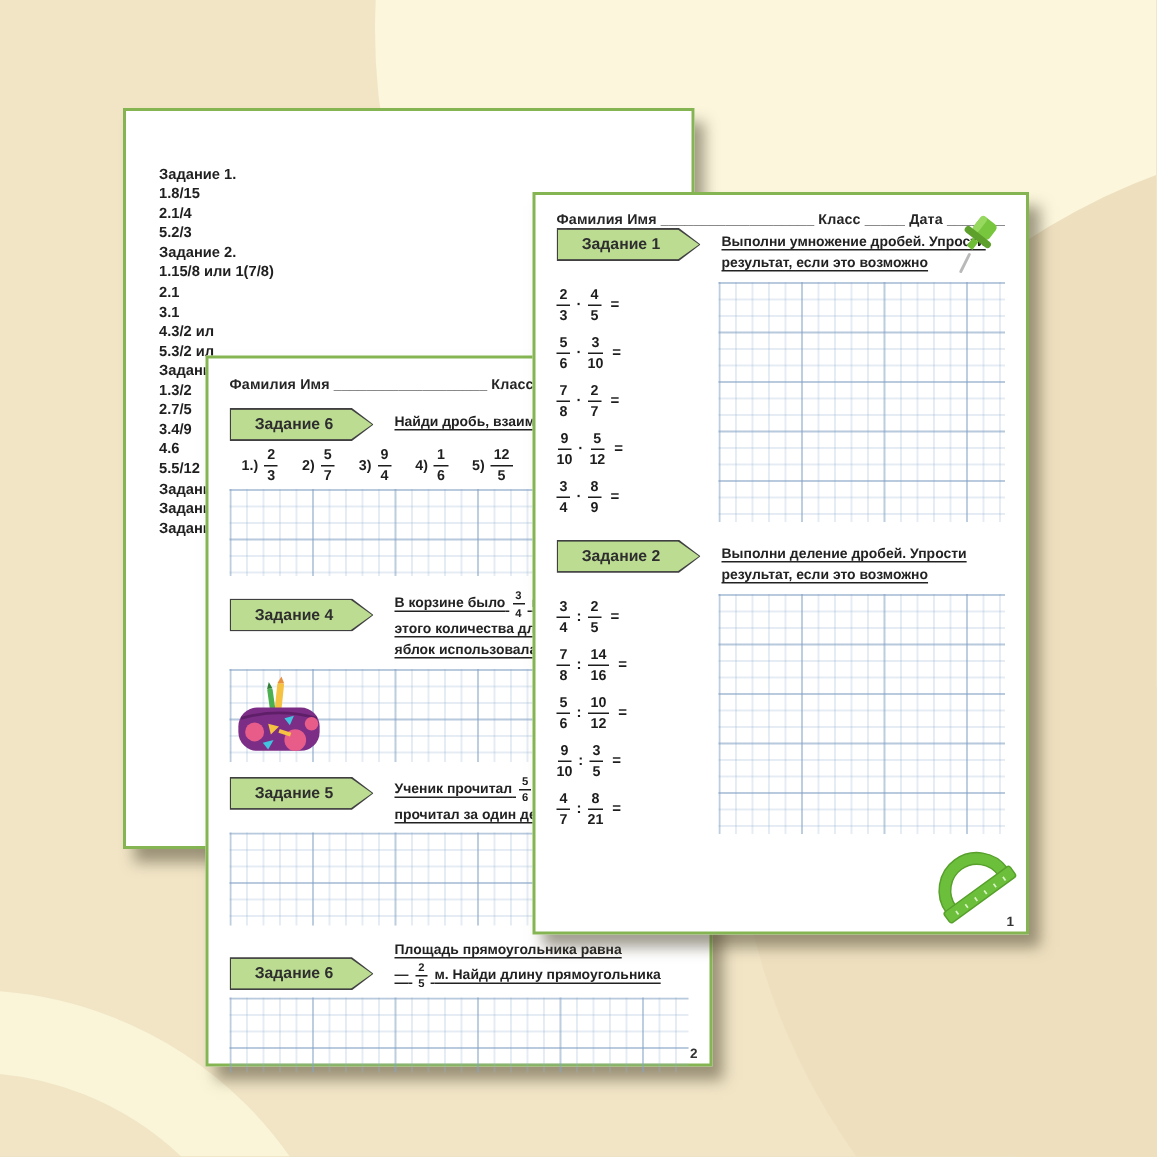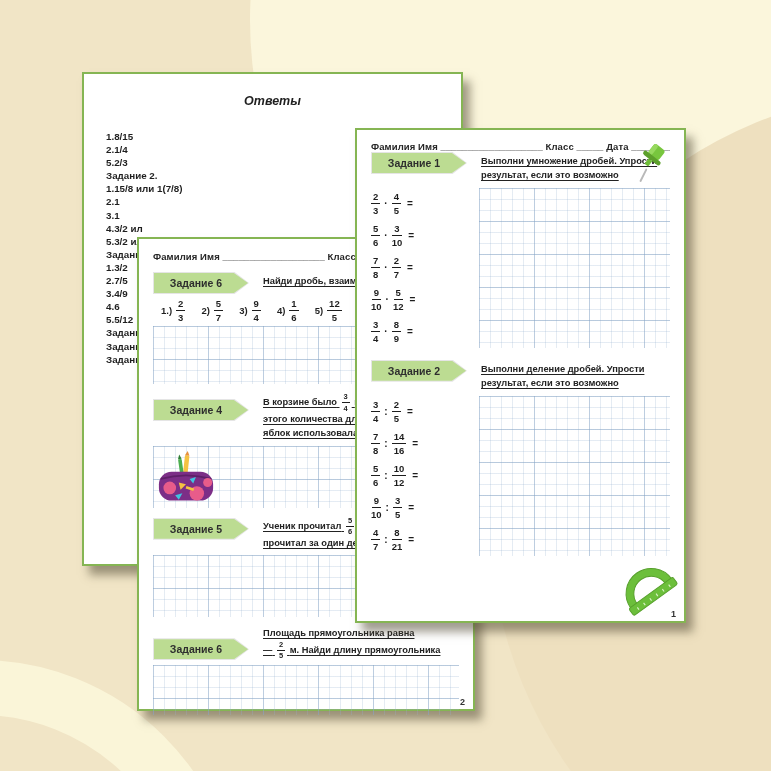--- a/index.html
+++ b/index.html
@@ -21,21 +21,21 @@
   }
   .page-back{left:82px;top:72px;width:381px;height:494px;z-index:1;padding:14px 22px;}
   .page-middle{left:137px;top:237px;width:338px;height:474px;z-index:2;padding:12px 14px;}
   .page-front{left:355px;top:128px;width:331px;height:495px;z-index:3;padding:11px 14px;}
   
   .phead{font-size:9.5px;font-weight:700;color:#262626;letter-spacing:.1px;white-space:nowrap;overflow:hidden;}
   .ptitle{text-align:center;font-size:12.5px;font-weight:700;font-style:italic;line-height:1.45;margin:7px 0 8px;}
   .pnum{position:absolute;right:8px;bottom:2px;font-size:9px;font-weight:700;color:#333;}
   
   .badge{position:relative;width:96px;min-width:96px;height:22px;
-         clip-path:polygon(0 0,85% 0,100% 50%,85% 100%,0 100%);background:#e5e5e5;}
+         clip-path:polygon(0 0,85% 0,100% 50%,85% 100%,0 100%);background:#404040;}
   .badge-in{position:absolute;inset:1px;clip-path:polygon(0 0,85% 0,100% 50%,85% 100%,0 100%);
             background:#bcdc92;display:flex;align-items:center;justify-content:center;
             font-size:10.5px;font-weight:700;color:#2e2e2e;padding-right:10px;box-sizing:border-box;}
   .taskrow{display:flex;align-items:flex-start;gap:14px;margin:7px 0 5px;}
   .instr{font-size:9.3px;font-weight:700;line-height:1.55;color:#222;
          text-decoration:underline;text-underline-offset:2px;padding-top:2px;}
   
   .grid{
     background-image:
       linear-gradient(to bottom, rgba(130,160,195,.45) 1px, transparent 1px),
@@ -68,22 +68,22 @@
 </style>
 </head>
 <body>
 
 <div class="stage">
   <div class="blob blob-light"></div>
   <div class="blob blob-beige"></div>
   <div class="blob blob-ring"></div>
 
   <div class="page page-back">
-    <div class="back-title">Ответы</div>
     <div class="ans-list">
+      <div class="ans">Задание 1.</div>
       <div class="ans">1.8/15</div>
       <div class="ans">2.1/4</div>
       <div class="ans">5.2/3</div>
       <div class="ans">Задание 2.</div>
       <div class="ans">1.15/8 или 1(7/8)</div>
       <div class="ans">2.1</div>
       <div class="ans">3.1</div>
       <div class="ans">4.3/2 ил</div>
       <div class="ans">5.3/2 ил</div>
       <div class="ans">Задани</div>

